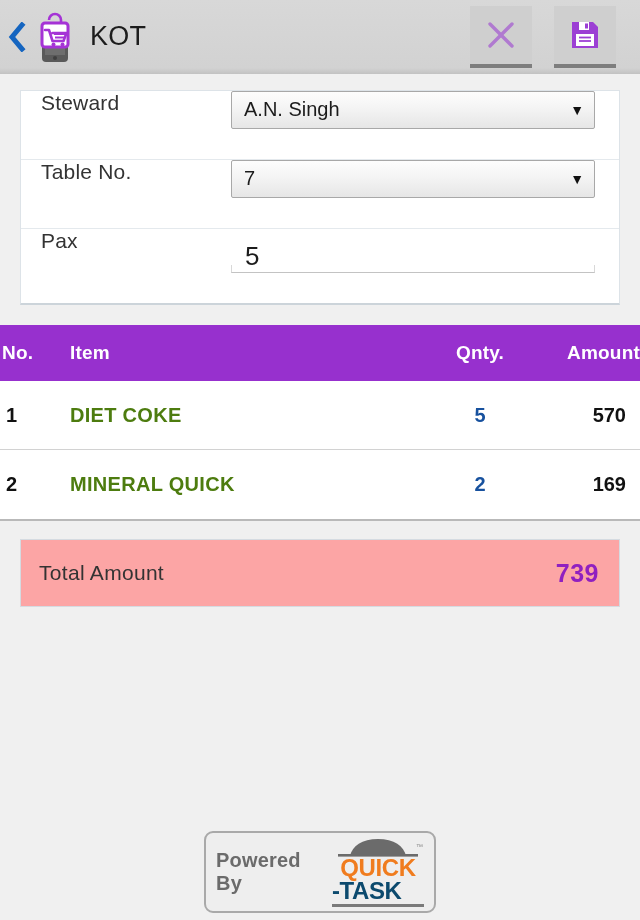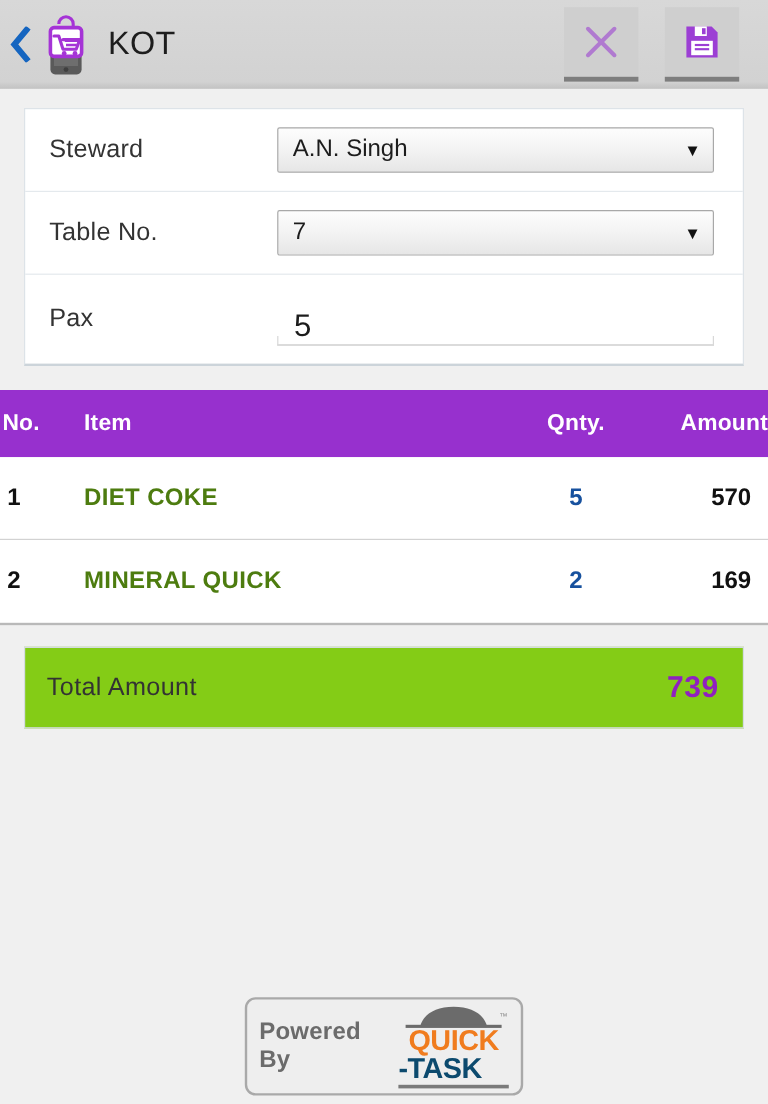--- a/index.html
+++ b/index.html
@@ -81,21 +81,21 @@
   .form-card {
     margin: 16px 20px 0 20px;
     background: #ffffff;
     border: 1px solid #dde3e8;
     border-bottom-width: 2px;
     border-bottom-color: #ccd4da;
   }
 
   .form-row {
     display: flex;
-    align-items: center;
+    align-items: flex-start;
     height: 69px;
     padding: 0 24px 0 20px;
     border-bottom: 1px solid #e4e9ed;
   }
   .form-row:last-child {
     border-bottom: none;
     height: 74px;
   }
 
   .form-label {
@@ -201,21 +201,21 @@
   .item-row .col-no   { font-weight: bold; color: #111; padding-left: 6px; }
   .item-row .col-item { font-weight: bold; color: #4d7c0f; padding-left: 6px; letter-spacing: 0.3px; }
   .item-row .col-qty  { font-weight: bold; color: #17519e; }
   .item-row .col-amt  { font-weight: bold; color: #111; padding-right: 14px; }
 
   
   .total-zone {
     padding: 18px 20px 0 20px;
   }
   .total-card {
-    background: #84cc16;
+    background: #fca5a5;
     border: 1px solid #d5dbe1;
     height: 68px;
     display: flex;
     align-items: center;
     padding: 0 20px 0 18px;
   }
   .total-label {
     flex: 1 1 auto;
     font-size: 21px;
     color: #333;

